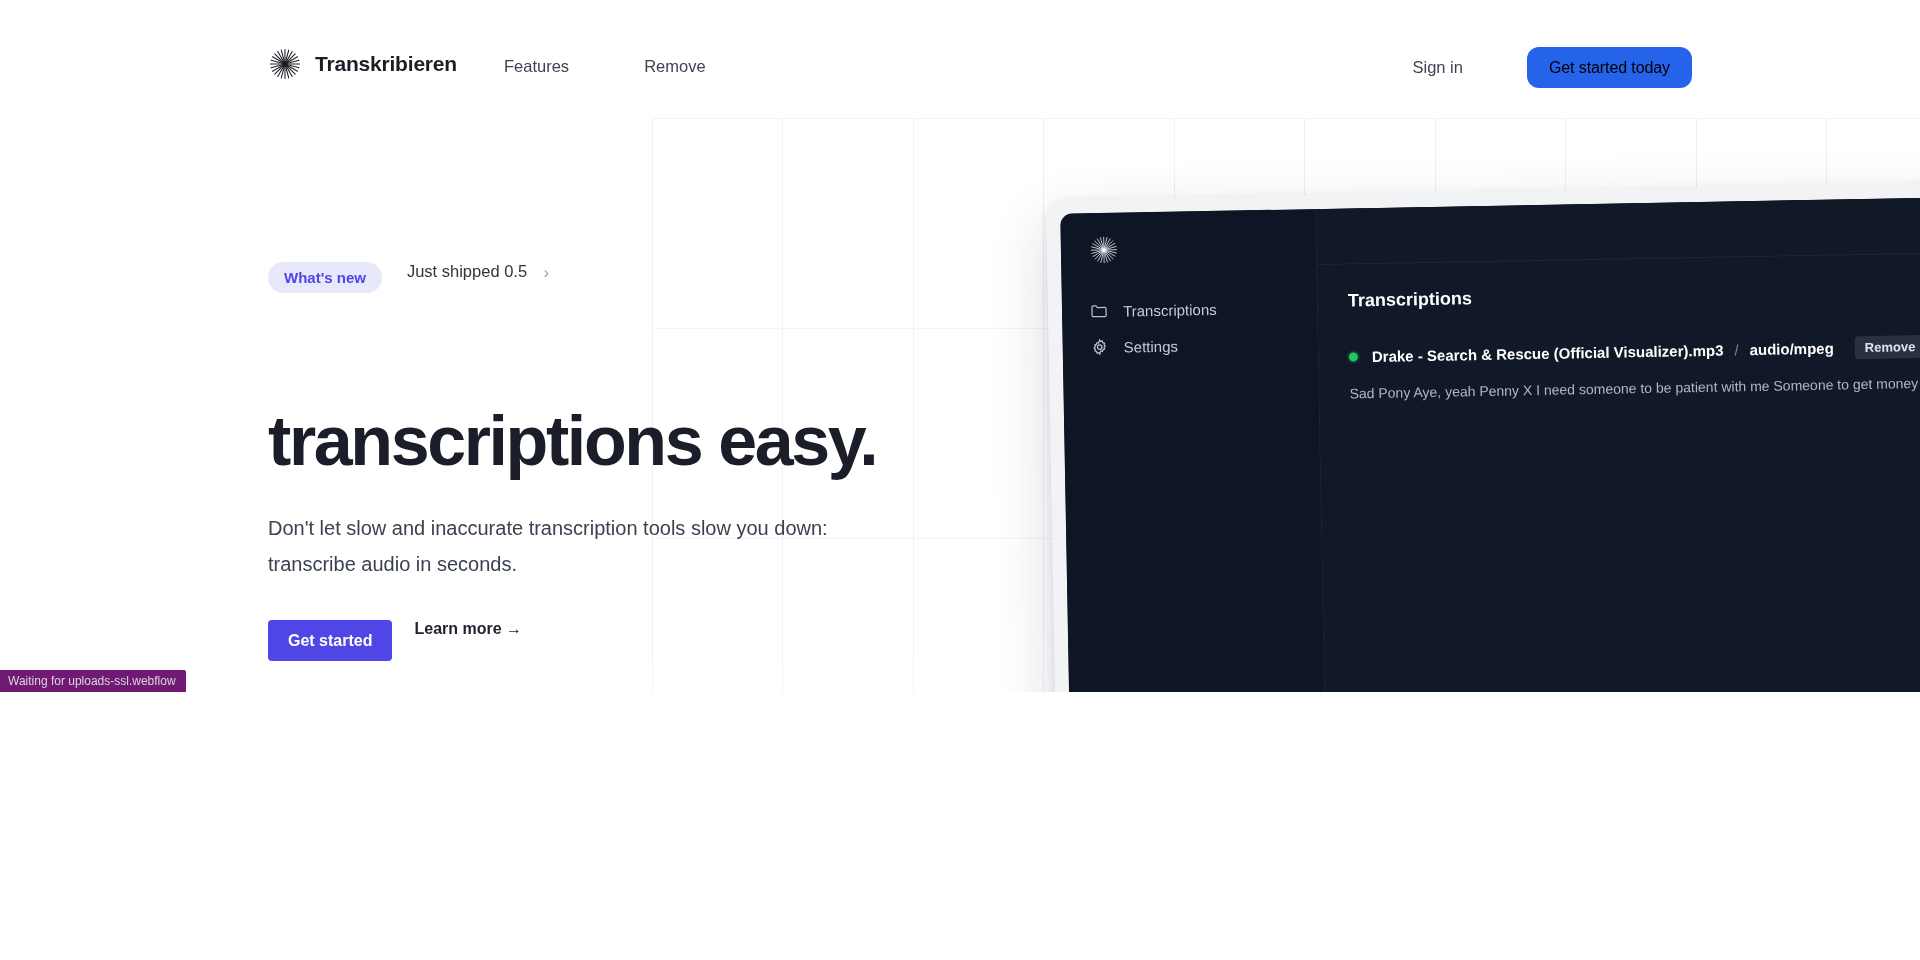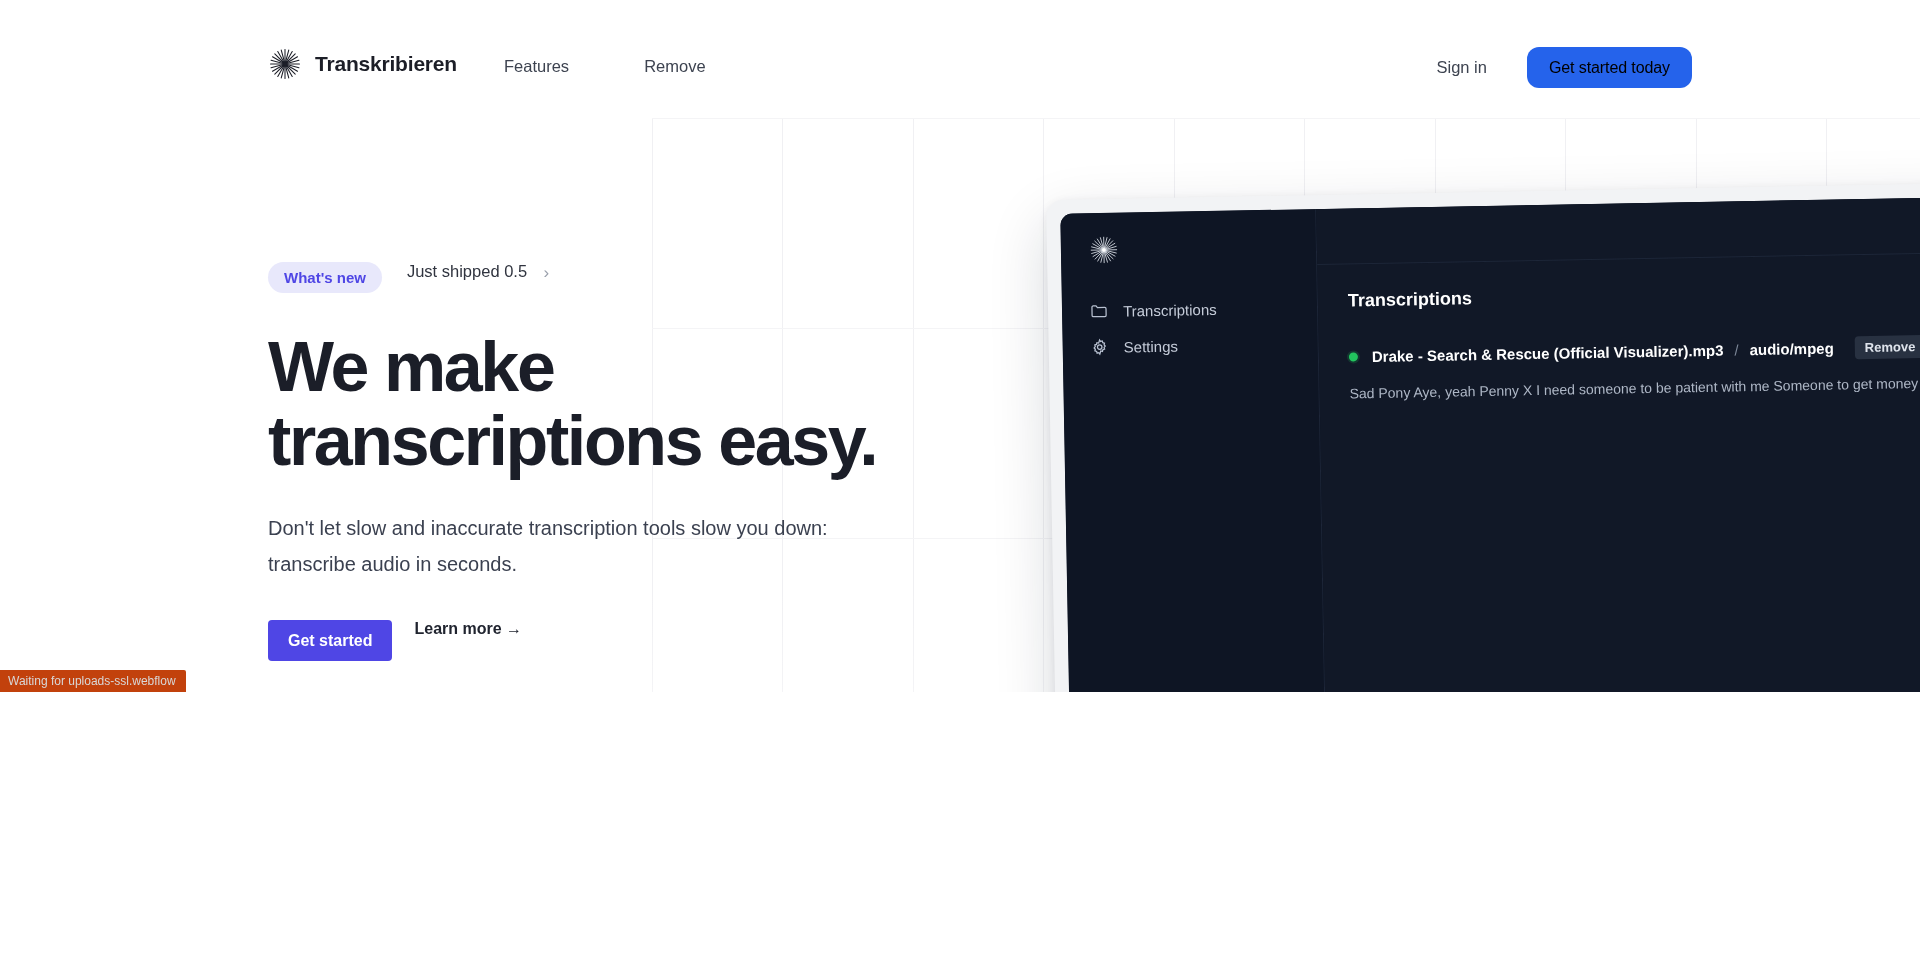--- a/index.html
+++ b/index.html
@@ -55,21 +55,21 @@
   .nav-links { position:absolute; left:504px; top:57px; display:flex; gap:75px;align-items:flex-end; }
   .nav-link {
     font-size:16.5px; color:#3d4350; cursor:pointer; white-space:nowrap;
   }
   .header-right {
     position:absolute; right:228px; top:47px;
     display:flex; align-items:center; gap:0;
   }
   .signin-link {
     font-size:16.5px; color:#3d4350; cursor:pointer;
-    margin-right:40px; white-space:nowrap;
+    margin-right:64px; white-space:nowrap;
   }
   .btn-header-cta {
     background:#2563eb; color:#000000;
     font-size:16px; font-weight:normal;
     padding:0 22px; height:41px; line-height:41px;
     border:none; border-radius:12px; cursor:pointer;
     white-space:nowrap; letter-spacing:-0.1px;
   }
 
   
@@ -188,21 +188,21 @@
   }
   .transcript {
     padding:14px 0 0 30px;
     font-size:14px; color:#aeb7c6; line-height:22px;
     white-space:nowrap; overflow:hidden;
   }
 
   
   .status-bar {
     position:absolute; left:0; bottom:0;
-    background:#c2410c;
+    background:#701a75;
     color:#d8d8d8;
     font-size:12px; line-height:20px;
     padding:1px 10px 1px 8px;
     border-top-right-radius:2px;
     z-index:60;
     white-space:nowrap;
   }
 </style>
 </head>
 <body>
@@ -276,21 +276,21 @@
 
     <div class="whatsnew-row">
       <span class="badge-pill">What's new</span>
       <span>
         <span class="whatsnew-text">Just shipped 0.5</span>
         <span class="chev">›</span>
       </span>
     </div>
 
     <h1 class="hero-title">
-      <span>We make</span><br>
+      <br>
       <span>transcriptions easy.</span>
     </h1>
 
     <p class="hero-sub">Don't let slow and inaccurate transcription tools slow you down: transcribe audio in seconds.</p>
 
     <div class="cta-row">
       <button class="btn-primary">Get started</button>
       <span class="btn-text">Learn more →</span>
     </div>
   </section>

